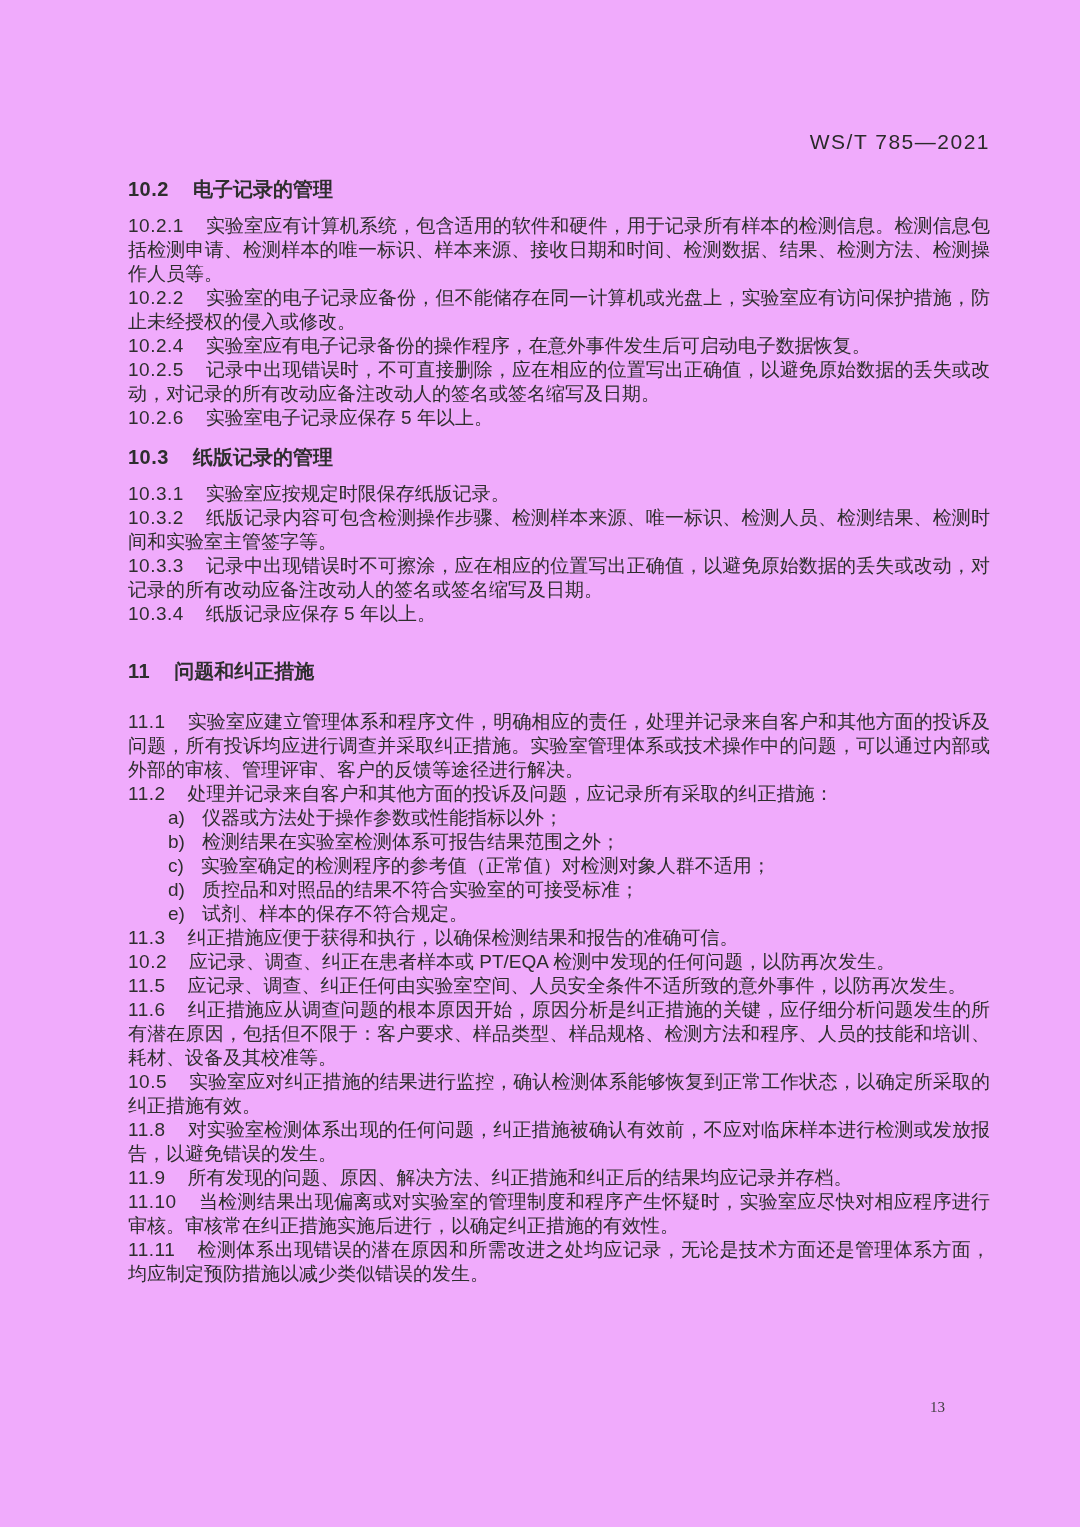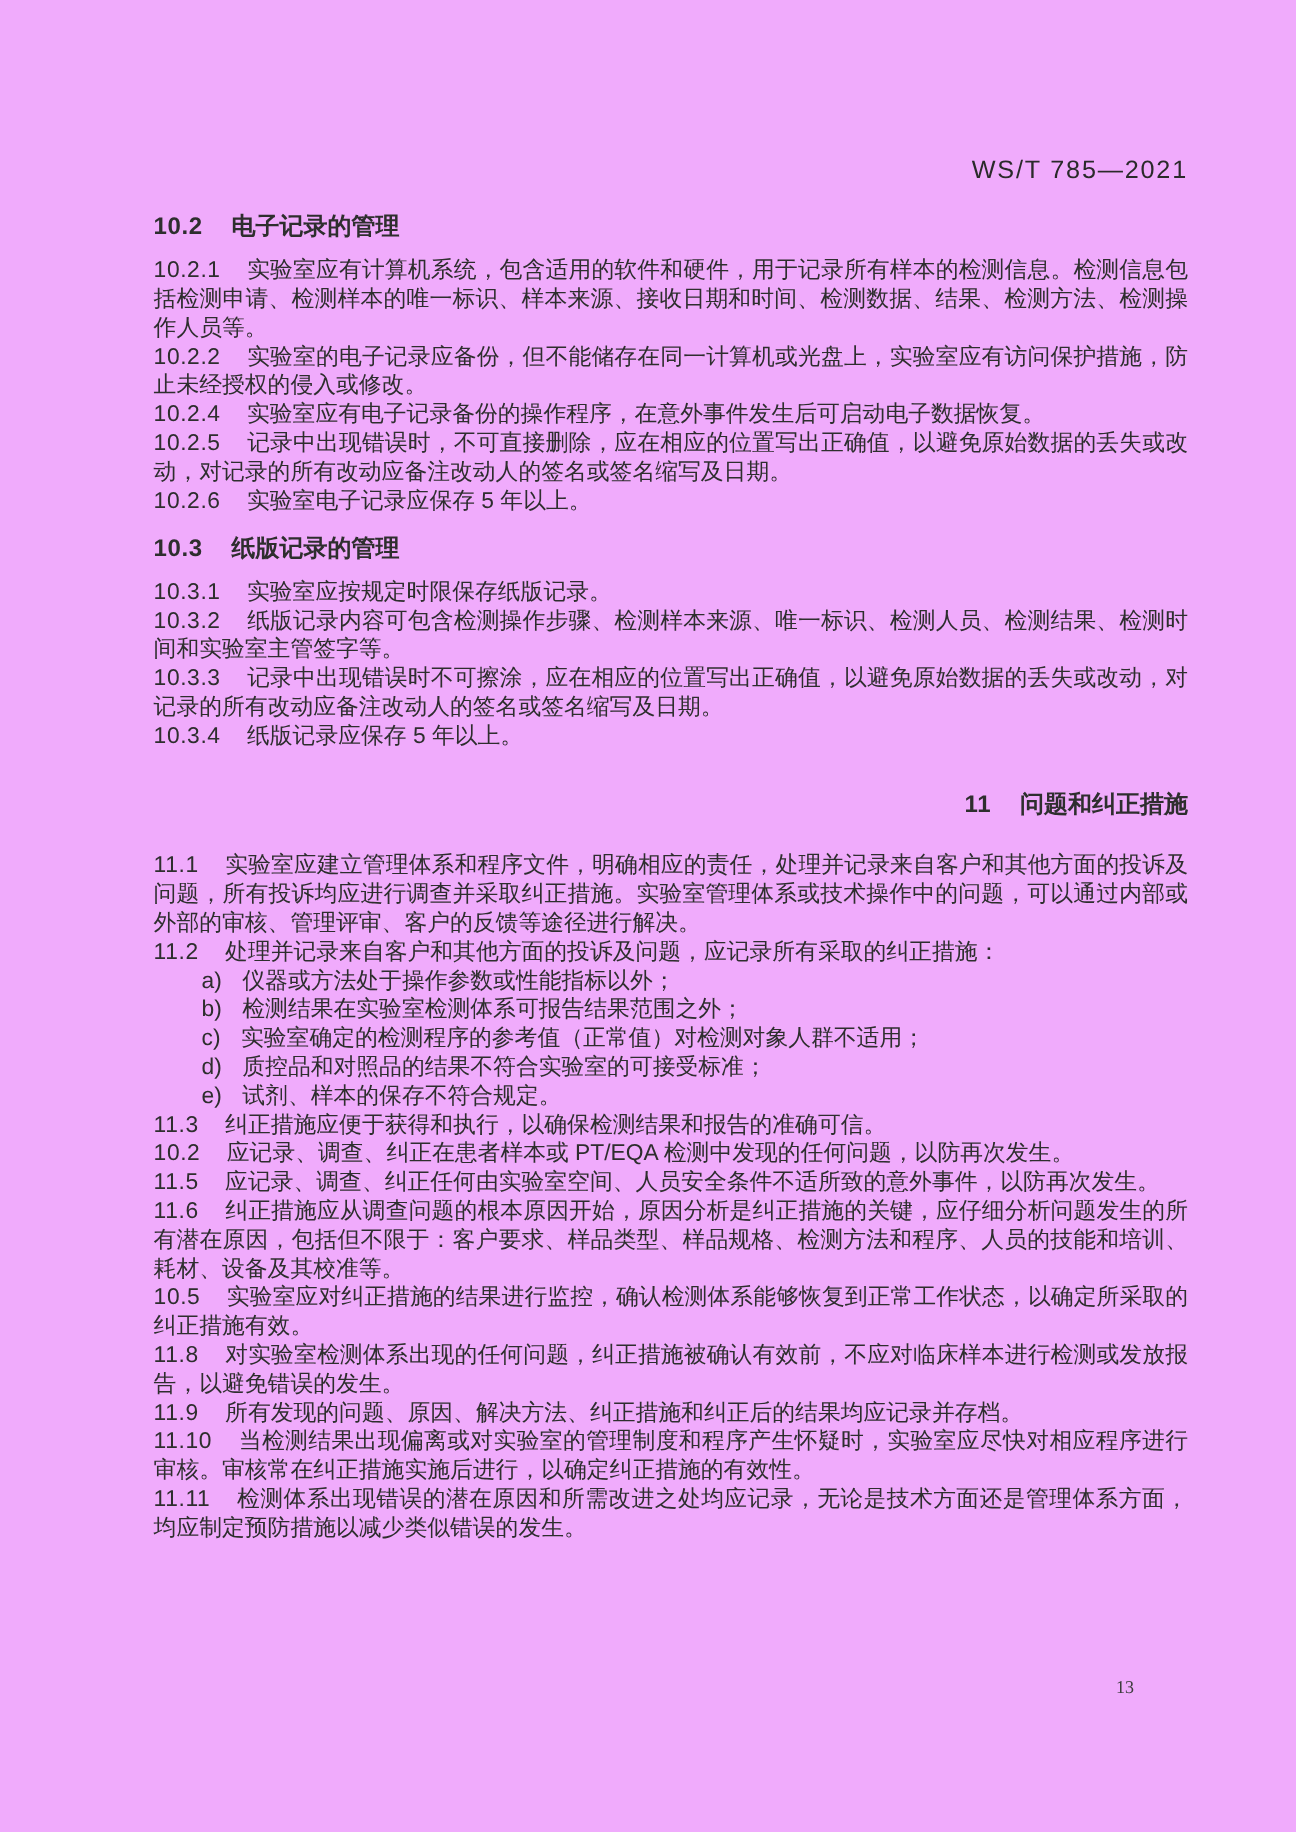--- a/index.html
+++ b/index.html
@@ -45,21 +45,20 @@
   }
   .heading {
     margin: 14px 0 12px 0;
     font-weight: bold;
     font-size: 20px;
     line-height: 26px;
     text-align: left;
   }
   .heading.major {
     margin: 32px 0 26px 0;
-    text-align: right;
   }
   .heading .num {
     display: inline-block;
     margin-right: 24px;
     letter-spacing: 0.5px;
   }
   .list-item {
     padding-left: 40px;
     text-align: justify;
   }

